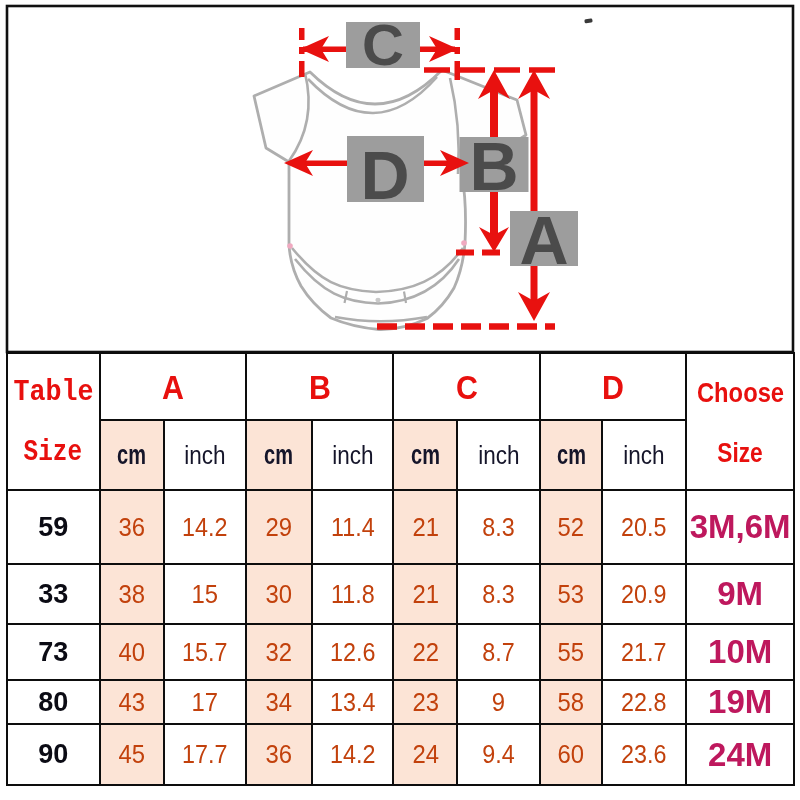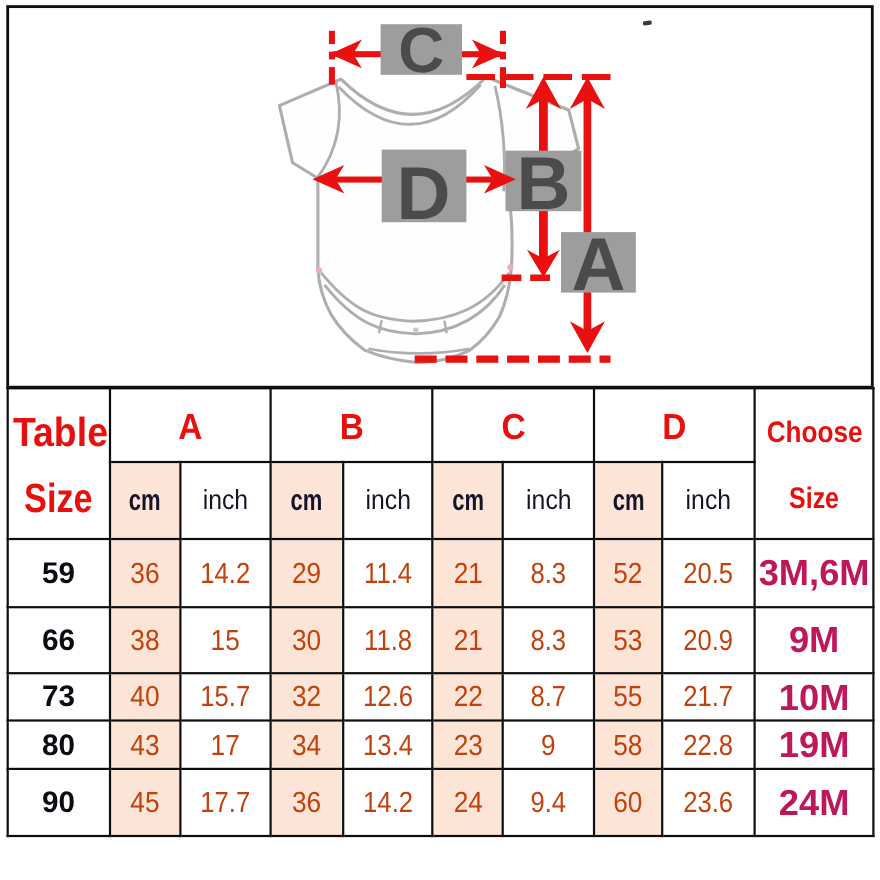--- a/index.html
+++ b/index.html
@@ -128,21 +128,21 @@
       <col style="width:63.5px">
       <col style="width:82px">
       <col style="width:62px">
       <col style="width:83.5px">
       <col style="width:107px">
     </colgroup>
 
   <tbody>
       <tr style="height:67px">
 
-    <td rowspan="2" class="red" style="font-size:37px;line-height:60px;padding-top:2.5px;"><span class="s92">Table</span><br><span class="s84">Size</span></td>
+    <td rowspan="2" class="red" style="font-size:29px;line-height:60px;padding-top:2.5px;font-family:Liberation Mono, monospace;"><span class="s92">Table</span><br><span class="s84">Size</span></td>
 
     <td colspan="2" class="red" style="font-size:33px;padding-top:3px;"><span class="s92">A</span></td>
 
     <td colspan="2" class="red" style="font-size:33px;padding-top:3px;"><span class="s92">B</span></td>
 
     <td colspan="2" class="red" style="font-size:33px;padding-top:3px;"><span class="s92">C</span></td>
 
     <td colspan="2" class="red" style="font-size:33px;padding-top:3px;"><span class="s92">D</span></td>
 
     <td rowspan="2" class="red" style="font-size:27px;line-height:60px;padding-top:2.5px;"><span class="s88">Choose</span><br><span class="s84">Size</span></td>
@@ -152,47 +152,47 @@
     <td class="cm" style="font-weight:bold;font-size:27px;"><span class="s74">cm</span></td>
         <td style="font-size:25px;"><span class="s90">inch</span></td>
     <td class="cm" style="font-weight:bold;font-size:27px;"><span class="s74">cm</span></td>
         <td style="font-size:25px;"><span class="s90">inch</span></td>
     <td class="cm" style="font-weight:bold;font-size:27px;"><span class="s74">cm</span></td>
         <td style="font-size:25px;"><span class="s90">inch</span></td>
     <td class="cm" style="font-weight:bold;font-size:27px;"><span class="s74">cm</span></td>
         <td style="font-size:25px;"><span class="s90">inch</span></td>
   </tr>
 
-  <tr style="height:62px">
+  <tr style="height:74px">
     <td class="bnum">59</td>
     <td class="cm num"><span class="s90">36</span></td>
         <td class="num"><span class="s88">14.2</span></td>
     <td class="cm num"><span class="s90">29</span></td>
         <td class="num"><span class="s88">11.4</span></td>
     <td class="cm num"><span class="s90">21</span></td>
         <td class="num"><span class="s88">8.3</span></td>
     <td class="cm num"><span class="s90">52</span></td>
         <td class="num"><span class="s88">20.5</span></td>
     <td class="mcol">3M,6M</td>
   </tr>
 
   <tr style="height:60px">
-    <td class="bnum">66</td>
+    <td class="bnum">33</td>
     <td class="cm num"><span class="s90">38</span></td>
         <td class="num"><span class="s90">15</span></td>
     <td class="cm num"><span class="s90">30</span></td>
         <td class="num"><span class="s88">11.8</span></td>
     <td class="cm num"><span class="s90">21</span></td>
         <td class="num"><span class="s88">8.3</span></td>
     <td class="cm num"><span class="s90">53</span></td>
         <td class="num"><span class="s88">20.9</span></td>
     <td class="mcol">9M</td>
   </tr>
 
-  <tr style="height:43px">
+  <tr style="height:56px">
     <td class="bnum">73</td>
     <td class="cm num"><span class="s90">40</span></td>
         <td class="num"><span class="s88">15.7</span></td>
     <td class="cm num"><span class="s90">32</span></td>
         <td class="num"><span class="s88">12.6</span></td>
     <td class="cm num"><span class="s90">22</span></td>
         <td class="num"><span class="s88">8.7</span></td>
     <td class="cm num"><span class="s90">55</span></td>
         <td class="num"><span class="s88">21.7</span></td>
     <td class="mcol">10M</td>

